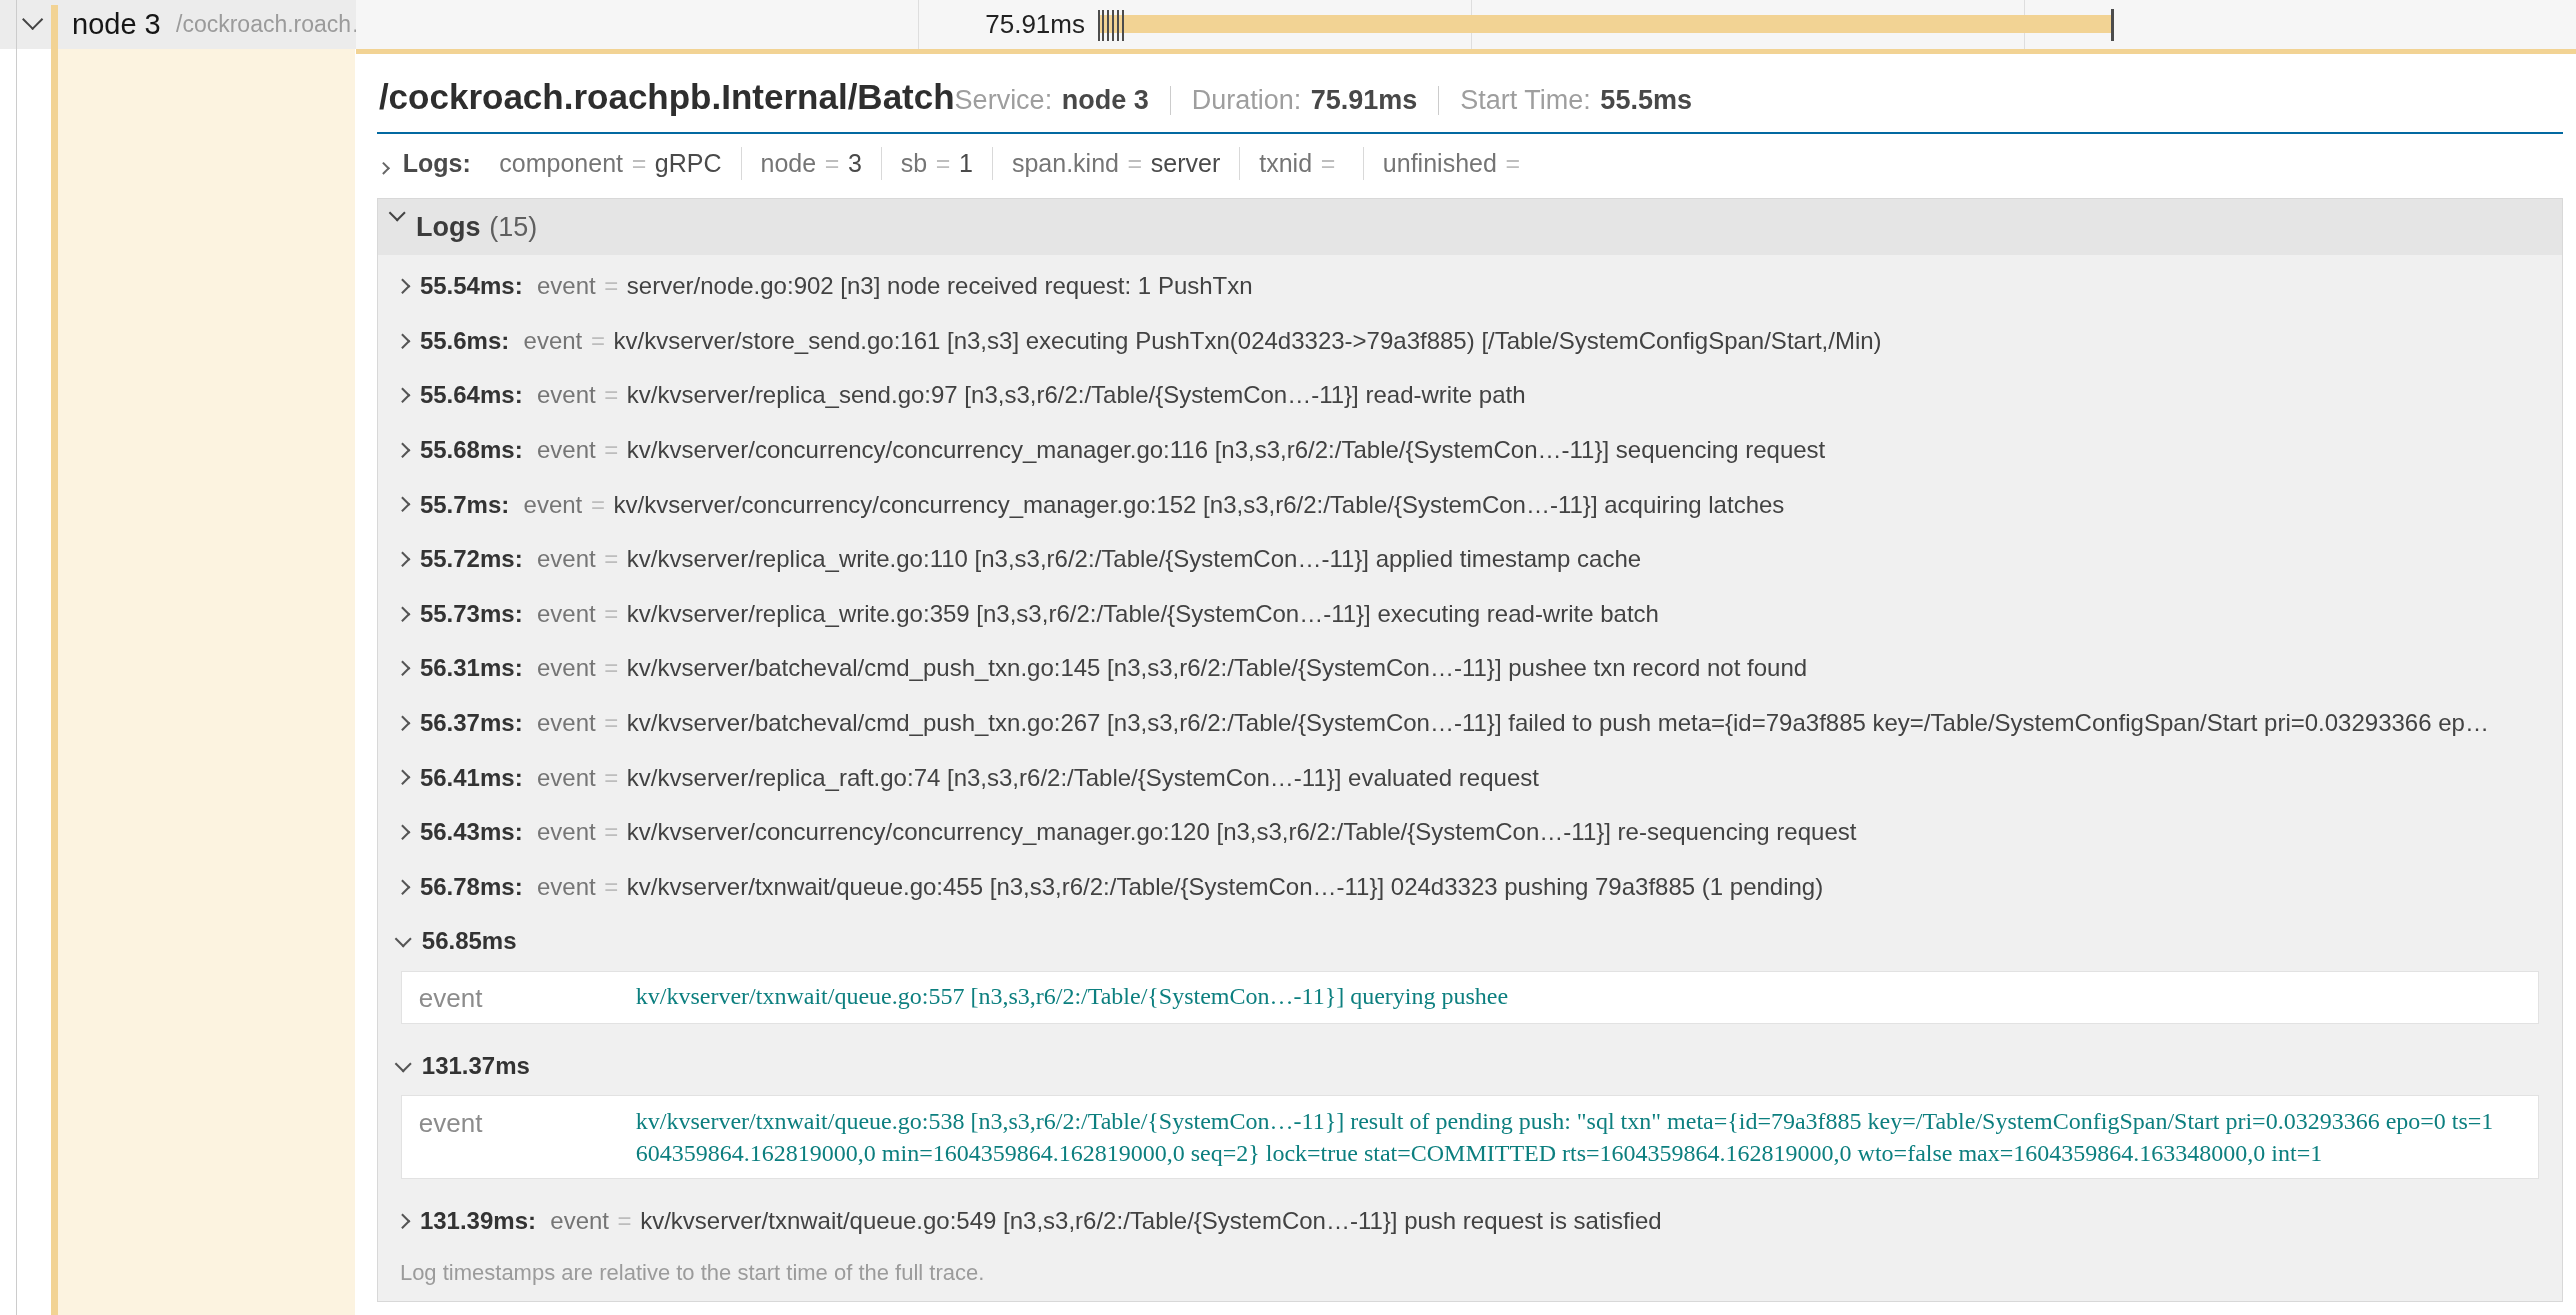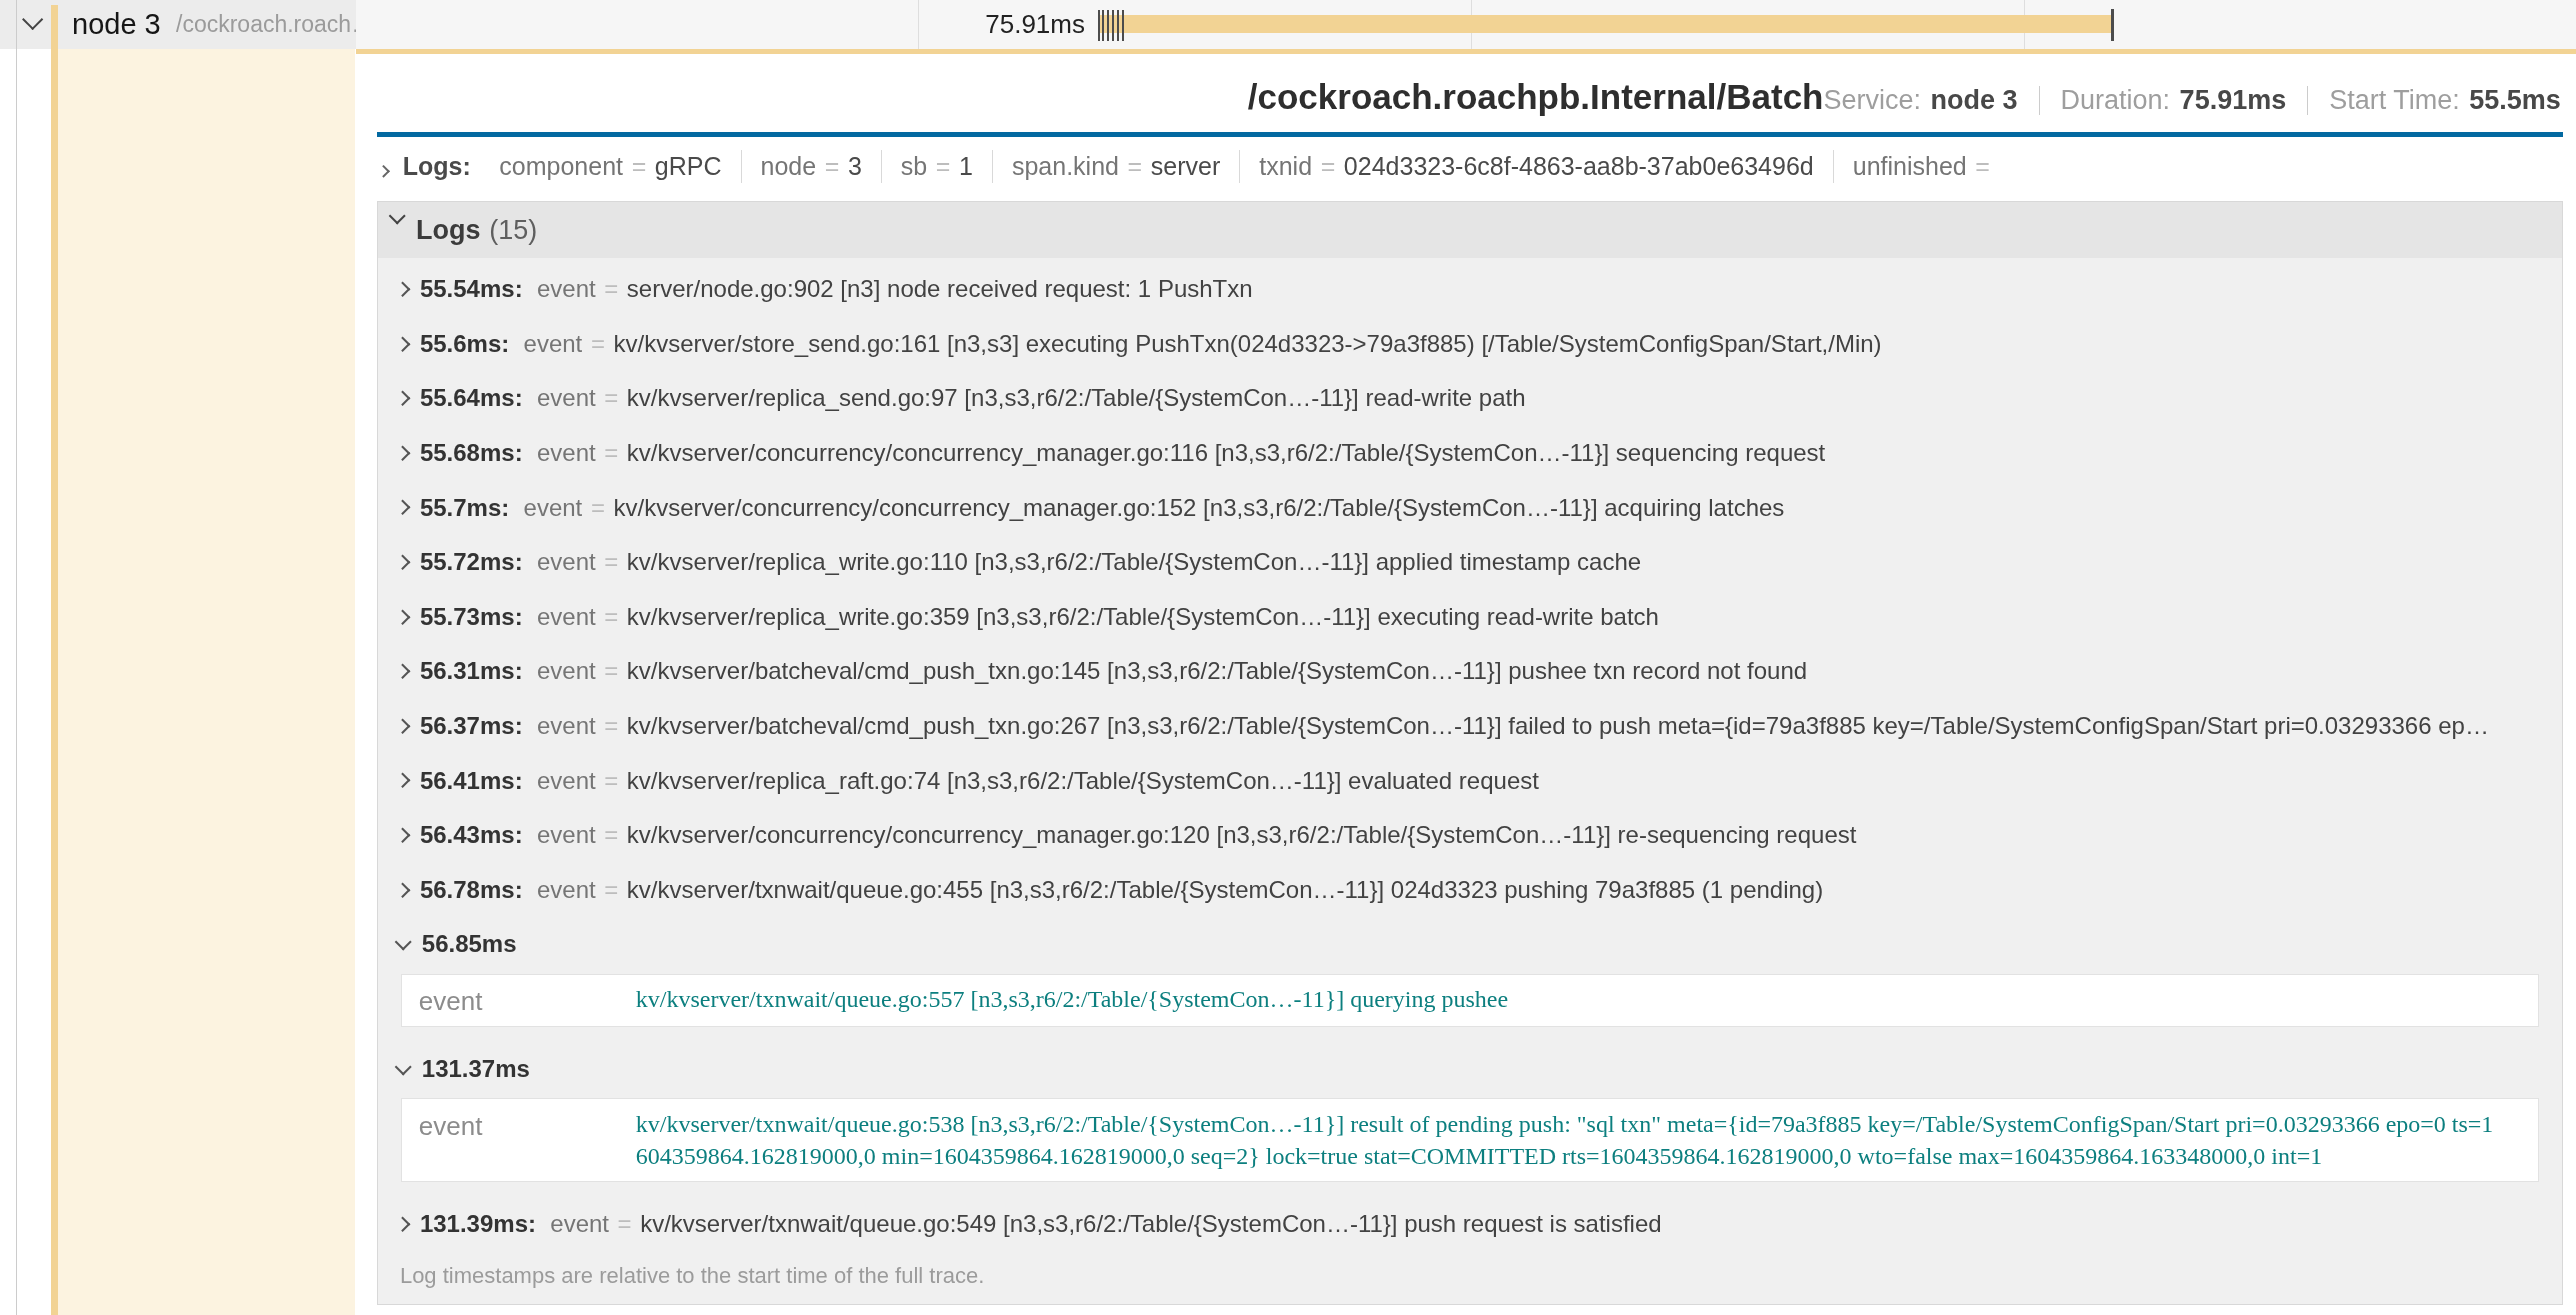--- a/index.html
+++ b/index.html
@@ -35,21 +35,21 @@
   .end-tick{position:absolute;left:1755px;top:8.6px;width:2.9px;height:32px;background:#4c4c4c}
 
   
   .gutter-line{position:absolute;left:16px;top:0;width:1px;height:1316px;background:#ccc;z-index:5}
   .accent-bar{position:absolute;left:51px;top:4.8px;width:6.7px;height:1311px;background:var(--tan);z-index:4}
   .detail-left-cream{position:absolute;left:58px;top:49px;width:297px;height:1267px;background:var(--cream)}
 
   
   .main{position:absolute;left:356px;top:49px;width:2220px;height:1267px;background:#fff;
         border-top:5.7px solid var(--tan);padding:15.3px 13.3px 0 21px}
-  .hdr{display:flex;align-items:baseline;justify-content:flex-end;padding:7.6px 1.9px 15.3px;border-bottom:5px solid #0369a1}
+  .hdr{display:flex;align-items:baseline;justify-content:flex-start;padding:7.6px 1.9px 15.3px;border-bottom:2px solid #0369a1}
   .title{margin:0;font-size:35px;font-weight:bold;color:#2e2e2e}
   .meta{display:flex;align-items:center;font-size:27px;color:#9e9e9e;white-space:nowrap}
   .meta b{color:#484848;margin-left:9.5px;font-weight:bold}
   .meta .sep{width:1px;height:29px;background:#ccc;margin:0 21px;align-self:center}
 
   .tags-row{display:flex;align-items:center;padding:13.3px 1.9px 12.4px;font-size:25px}
   .tags-chev .chev{width:8.6px;height:8.6px;border-width:0 2.4px 2.4px 0;border-color:#666}
   .tags-label{font-weight:bold;color:#4a4a4a;margin:0 9.5px 0 15.3px}
   .tag{display:flex;align-items:flex-start;padding:1.9px 19px;border-right:1px solid #d9d9d9;white-space:nowrap}
   .tag:last-child{border-right:none}
@@ -141,21 +141,20 @@
           <span class="v">1</span>
         </span>
       <span class="tag">
           <span class="k">span.kind</span>
           <span class="e">=</span>
           <span class="v">server</span>
         </span>
       <span class="tag">
           <span class="k">txnid</span>
           <span class="e">=</span>
-          <span class="v">024d3323-6c8f-4863-aa8b-37ab0e63496d</span>
         </span>
       <span class="tag">
           <span class="k">unfinished</span>
           <span class="e">=</span>
           <span class="v"></span>
         </span>
     </div>
 
     <div class="logs">
       <div class="logs-header">

